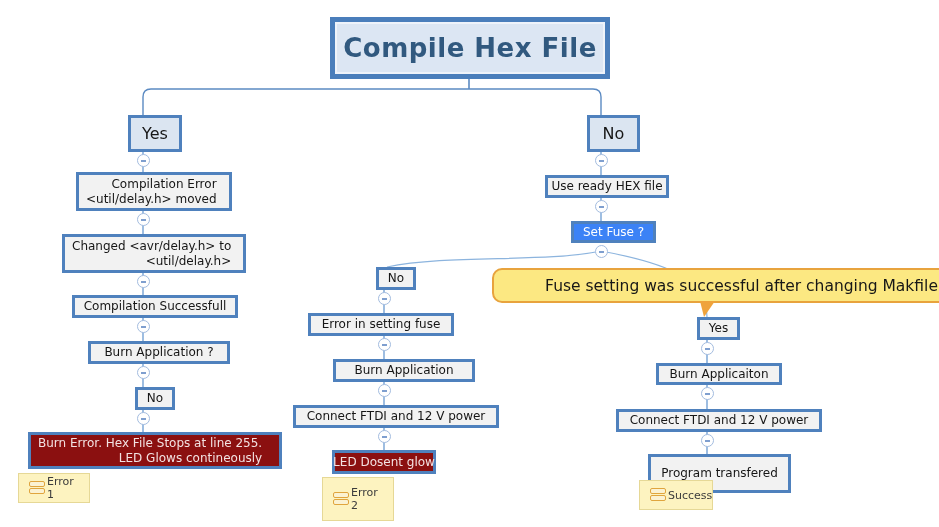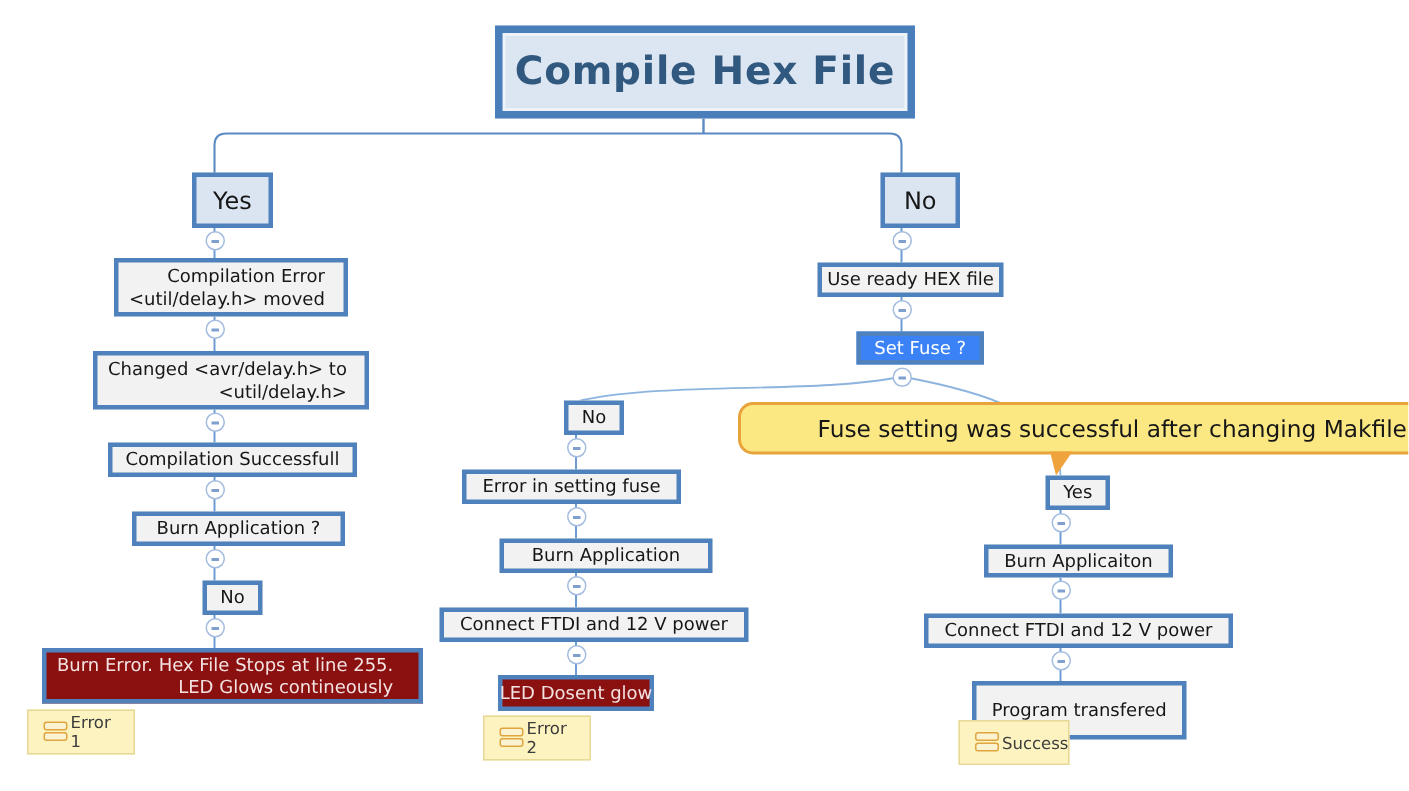--- a/index.html
+++ b/index.html
@@ -97,21 +97,21 @@
 
   <div class="node top-level" style="left:575px;top:115px;width:53px;height:37px">No</div>
   <div class="node" style="left:533px;top:175px;width:124px;height:23px">Use ready HEX file</div>
   <div class="node decision" style="left:559px;top:221px;width:85px;height:22px">Set Fuse ?</div>
 
   <div class="node" style="left:364px;top:267px;width:40px;height:23px">No</div>
   <div class="node" style="left:296px;top:313px;width:146px;height:23px">Error in setting fuse</div>
   <div class="node" style="left:321px;top:359px;width:142px;height:23px">Burn Application</div>
   <div class="node" style="left:281px;top:405px;width:206px;height:23px">Connect FTDI and 12 V power</div>
   <div class="node error" style="left:320px;top:450px;width:104px;height:24px">LED Dosent glow</div>
-  <div class="note" style="left:322px;top:477px;width:72px;height:30px">
+  <div class="note" style="left:322px;top:477px;width:72px;height:44px">
     <span class="note-icon">
         <span></span>
         <span></span>
       </span>
     <span>Error 2</span>
   </div>
 
   <div class="node" style="left:685px;top:317px;width:43px;height:23px">Yes</div>
   <div class="node" style="left:644px;top:363px;width:126px;height:22px">Burn Applicaiton</div>
   <div class="node" style="left:604px;top:409px;width:206px;height:23px">Connect FTDI and 12 V power</div>

